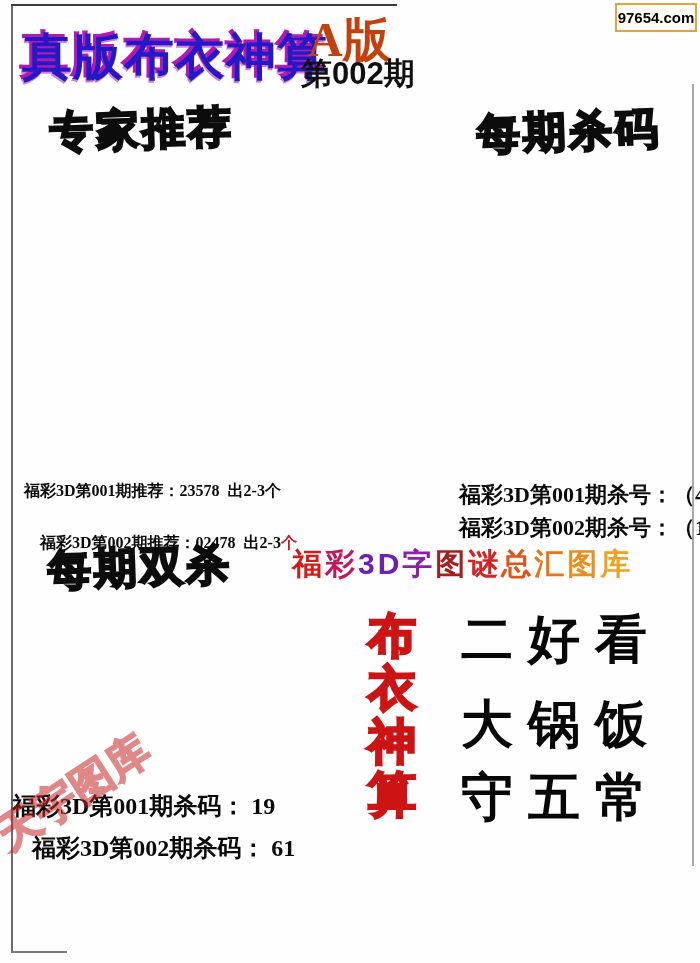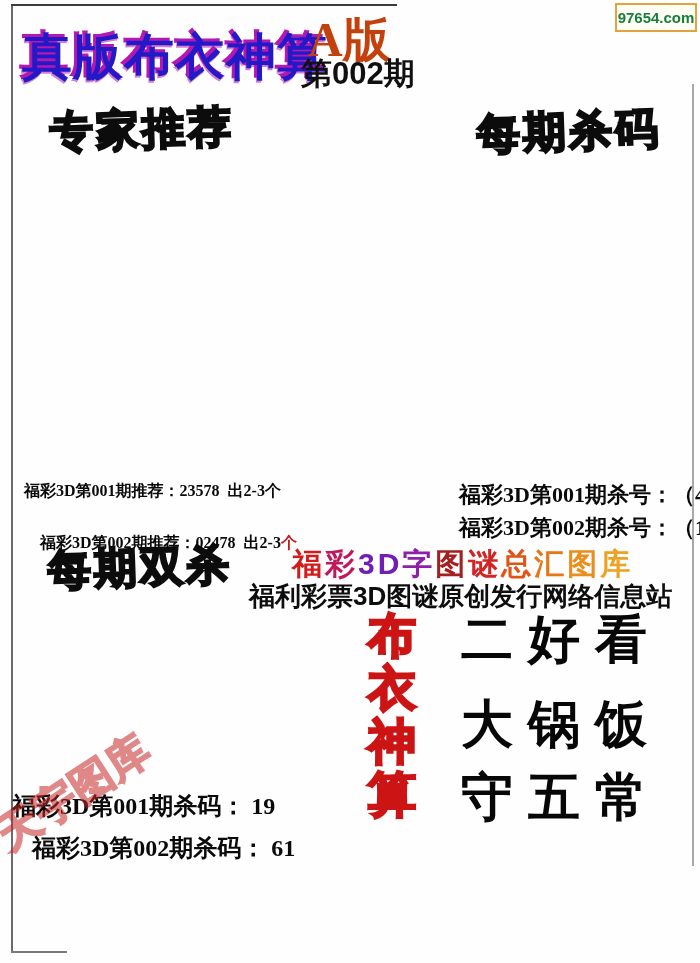--- a/index.html
+++ b/index.html
@@ -10,21 +10,21 @@
   
   .frame{position:absolute;}
   #frame-left{left:11px;top:4px;width:2px;height:949px;background:#6b6b6b;}
   #frame-top{left:11px;top:4px;width:386px;height:2px;background:#3c3c3c;}
   #frame-right{left:692px;top:84px;width:2px;height:782px;background:#a9a9a9;}
   #frame-bottom{left:11px;top:951px;width:56px;height:2px;background:#7a7a7a;}
 
   
   #site-badge{
     position:absolute;left:615px;top:3px;width:82px;height:29px;box-sizing:border-box;
-    border:2px solid #e2a241;background:#fffdf4;color:#15803d;
+    border:2px solid #e2a241;background:#fffdf4;color:#000000;
     font:bold 15px "Liberation Sans","DejaVu Sans",sans-serif;
     display:flex;align-items:center;justify-content:center;letter-spacing:0px;
     text-decoration:none;
   }
 
   
   #page-title{
     position:absolute;left:22px;top:32px;font-size:50px;font-weight:bold;
     color:#2319c6;letter-spacing:1px;line-height:1;
     text-shadow:-3px -3px 0 #b218b2,-1px 2px 0 rgba(178,24,178,.55);
@@ -124,21 +124,20 @@
   <div class="info-line" id="recommend-line-2">
     <span>福彩3D第002期推荐：02478  出2-3</span><span class="red-mark">个</span>
   </div>
 
   <div class="info-line" id="kill-number-line-1">福彩3D第001期杀号：（4）</div>
   <div class="info-line" id="kill-number-line-2">福彩3D第002期杀号：（1）</div>
 
   <div id="banner-title">
     <span style="color: rgb(212, 26, 26);">福</span><span style="color: rgb(192, 24, 90);">彩</span><span style="color: rgb(111, 31, 180);">3D</span><span style="color: rgb(141, 31, 168);">字</span><span style="color: rgb(164, 32, 32);">图</span><span style="color: rgb(210, 36, 36);">谜</span><span style="color: rgb(224, 84, 21);">总</span><span style="color: rgb(232, 118, 23);">汇</span><span style="color: rgb(234, 143, 29);">图</span><span style="color: rgb(236, 162, 35);">库</span>
   </div>
-  <div id="banner-subtitle">福利彩票3D图谜原创发行网络信息站</div>
 
   <div id="vertical-brand">
     <span>布</span>
     <span>衣</span>
     <span>神</span>
     <span>算</span>
   </div>
 
   <div class="riddle-line" id="riddle-line-1">二好看</div>
   <div class="riddle-line" id="riddle-line-2">大锅饭</div>

